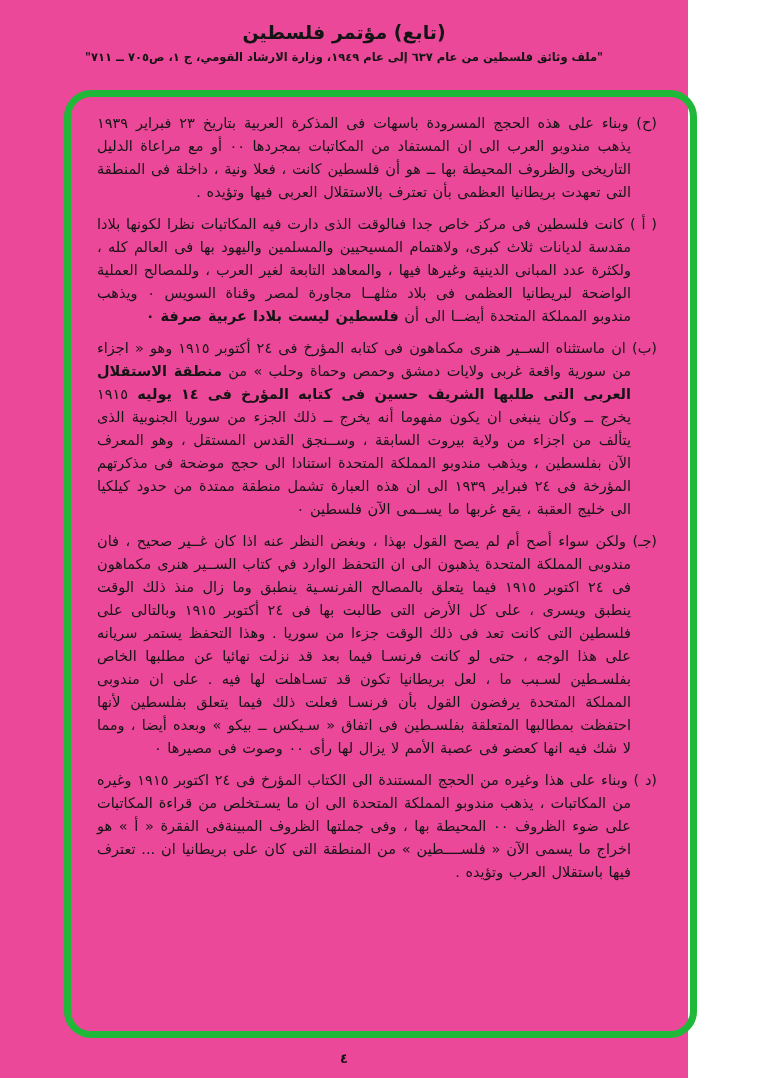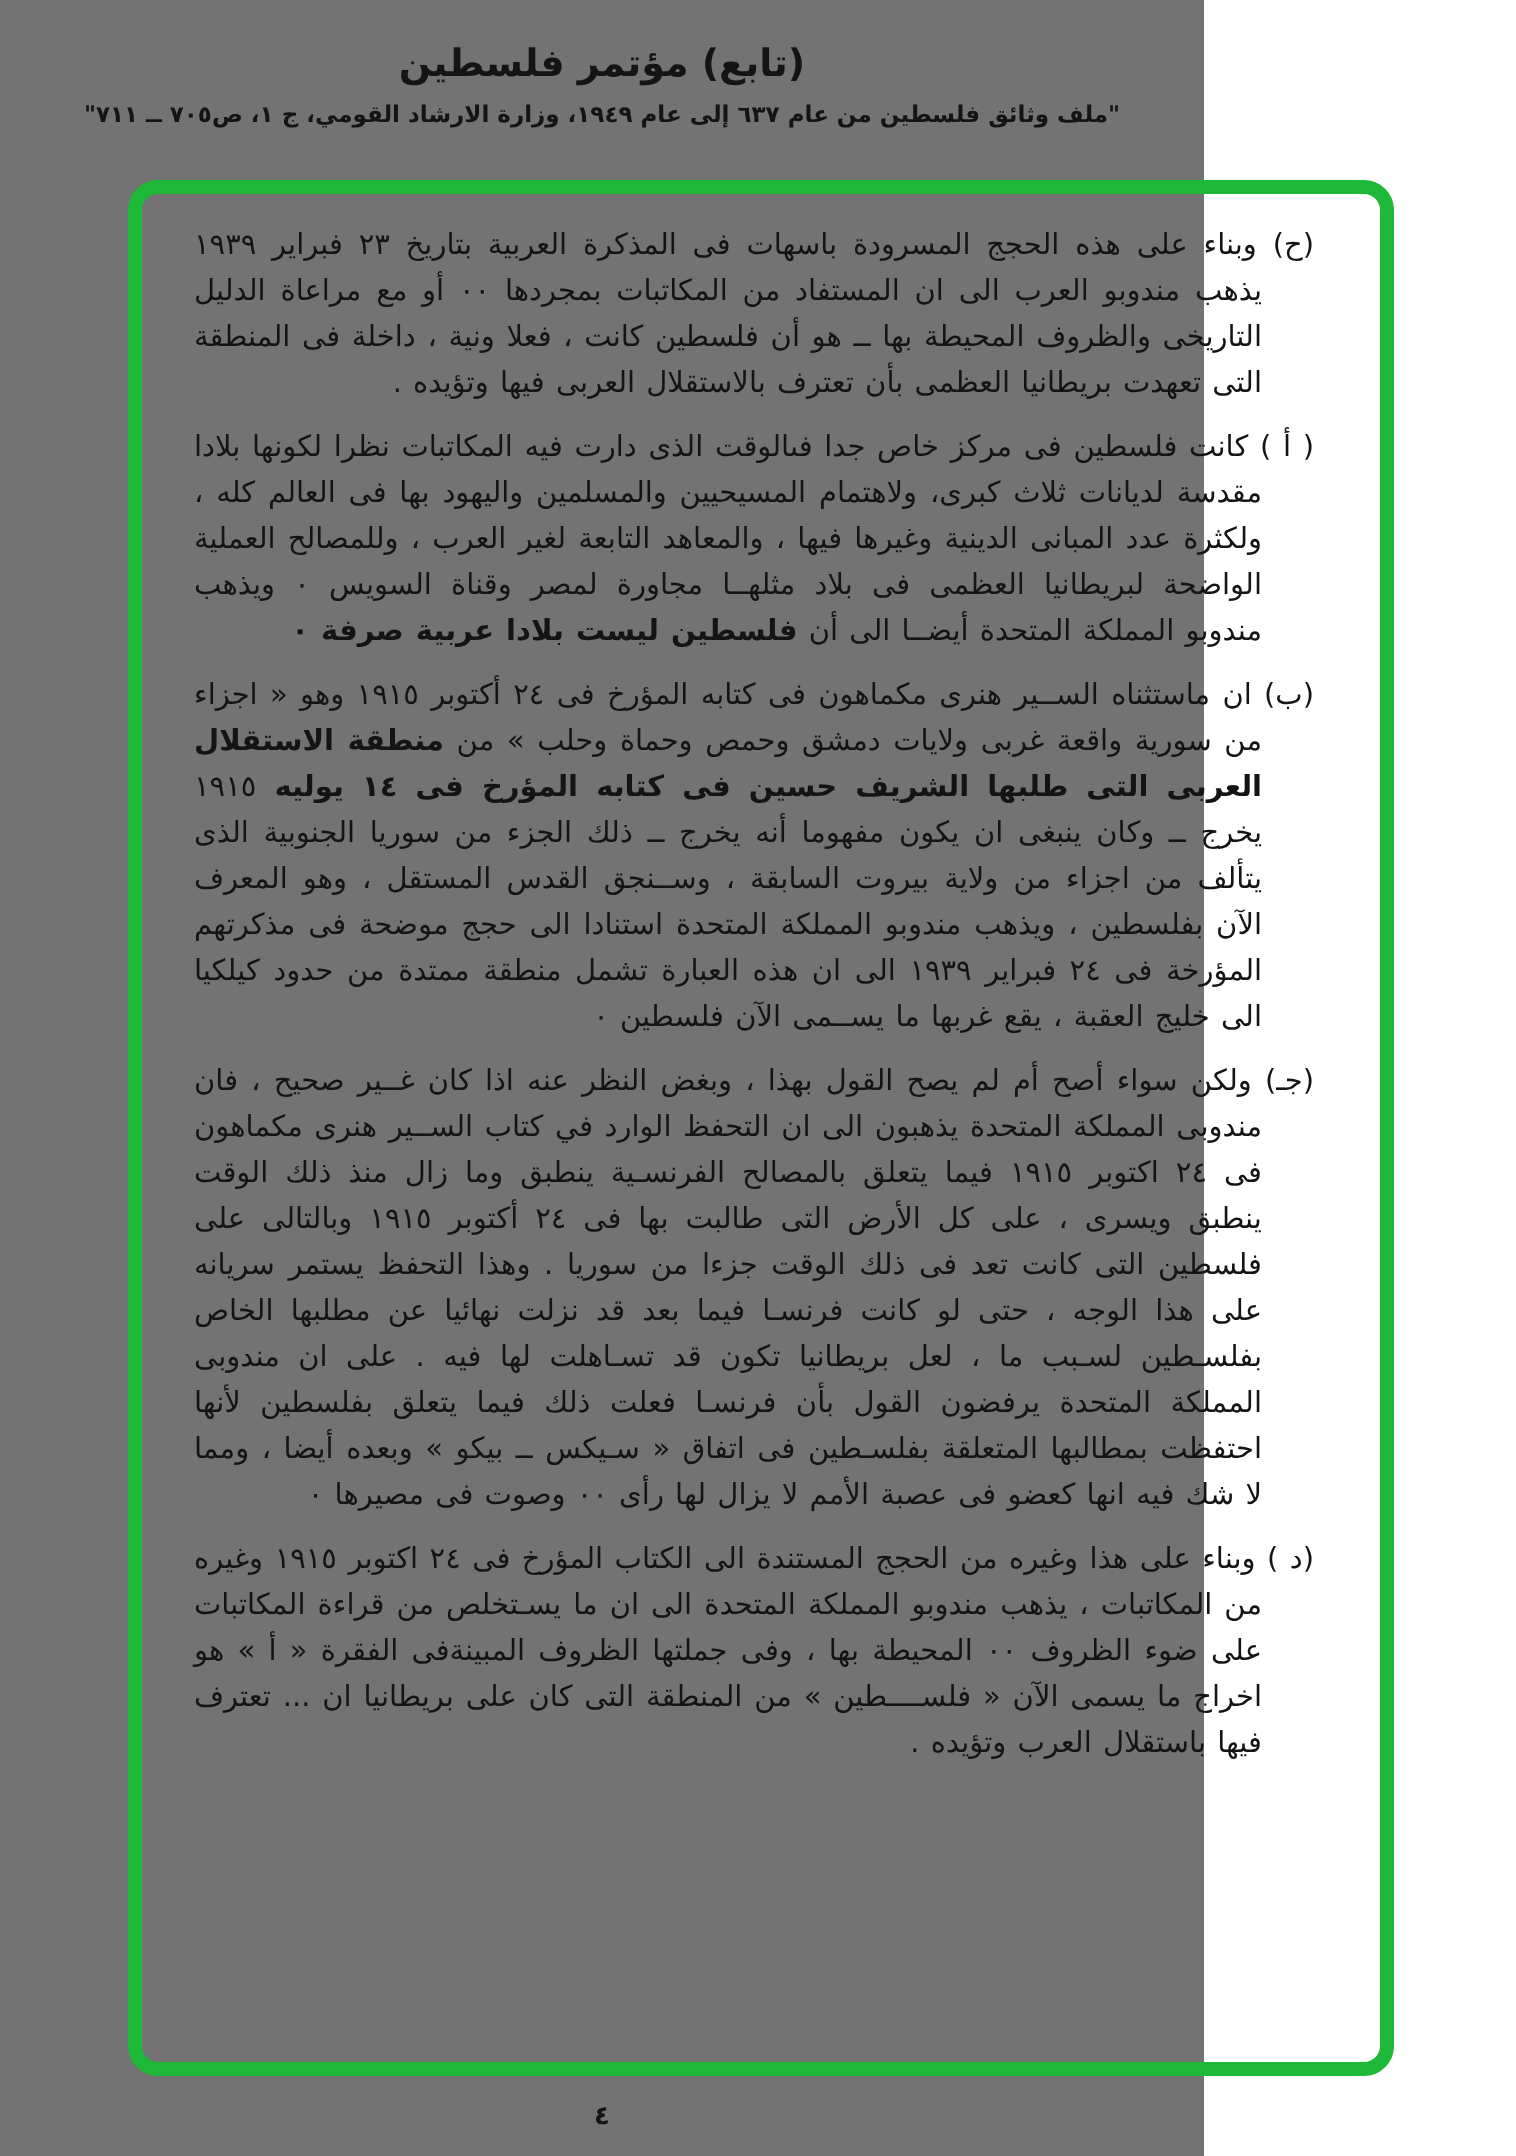--- a/index.html
+++ b/index.html
@@ -5,22 +5,22 @@
   html, body {
     margin: 0; padding: 0;
     width: 758px; height: 1078px;
     background: #ffffff;
     overflow: hidden;
     font-family: "DejaVu Sans", sans-serif;
     color: #141414;
   }
   .sheet {
     position: relative;
-    width: 602px; height: 1078px;
-    background: #737373;
+    width: 688px; height: 1078px;
+    background: #ec4899;
   }
   .doc-header {
     text-align: center;
     padding-top: 20px;
     direction: rtl;
   }
   .doc-title {
     font-size: 19px;
     font-weight: bold;
     line-height: 24px;
@@ -30,21 +30,21 @@
     font-weight: bold;
     margin-top: 6px;
     line-height: 14px;
   }
   .green-box {
     position: absolute;
     left: 64px; top: 90px;
     width: 633px; height: 948px;
     box-sizing: border-box;
     border: 7px solid #1fb838;
-    border-radius: 15px;
+    border-radius: 27px;
     padding: 15px 33px 6px 26px;
     direction: rtl;
     overflow: hidden;
   }
   .para {
     font-size: 14.5px;
     line-height: 23px;
     text-align: justify;
     margin: 0 0 9px 0;
     word-spacing: 1px;

